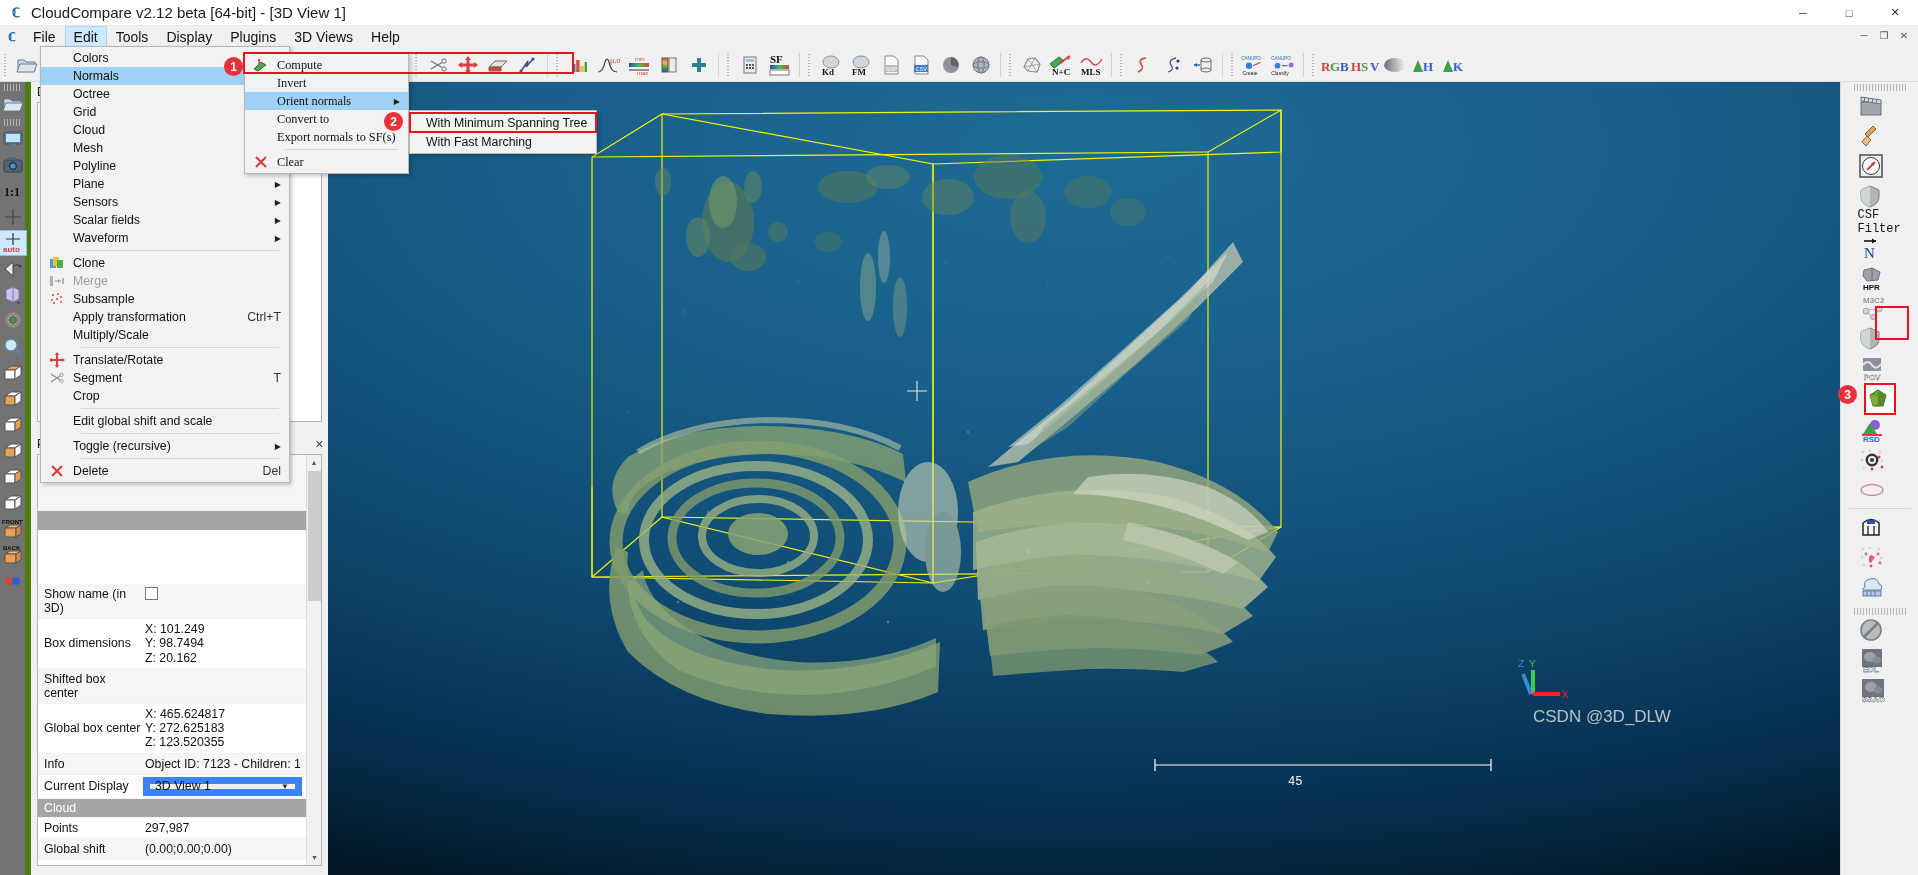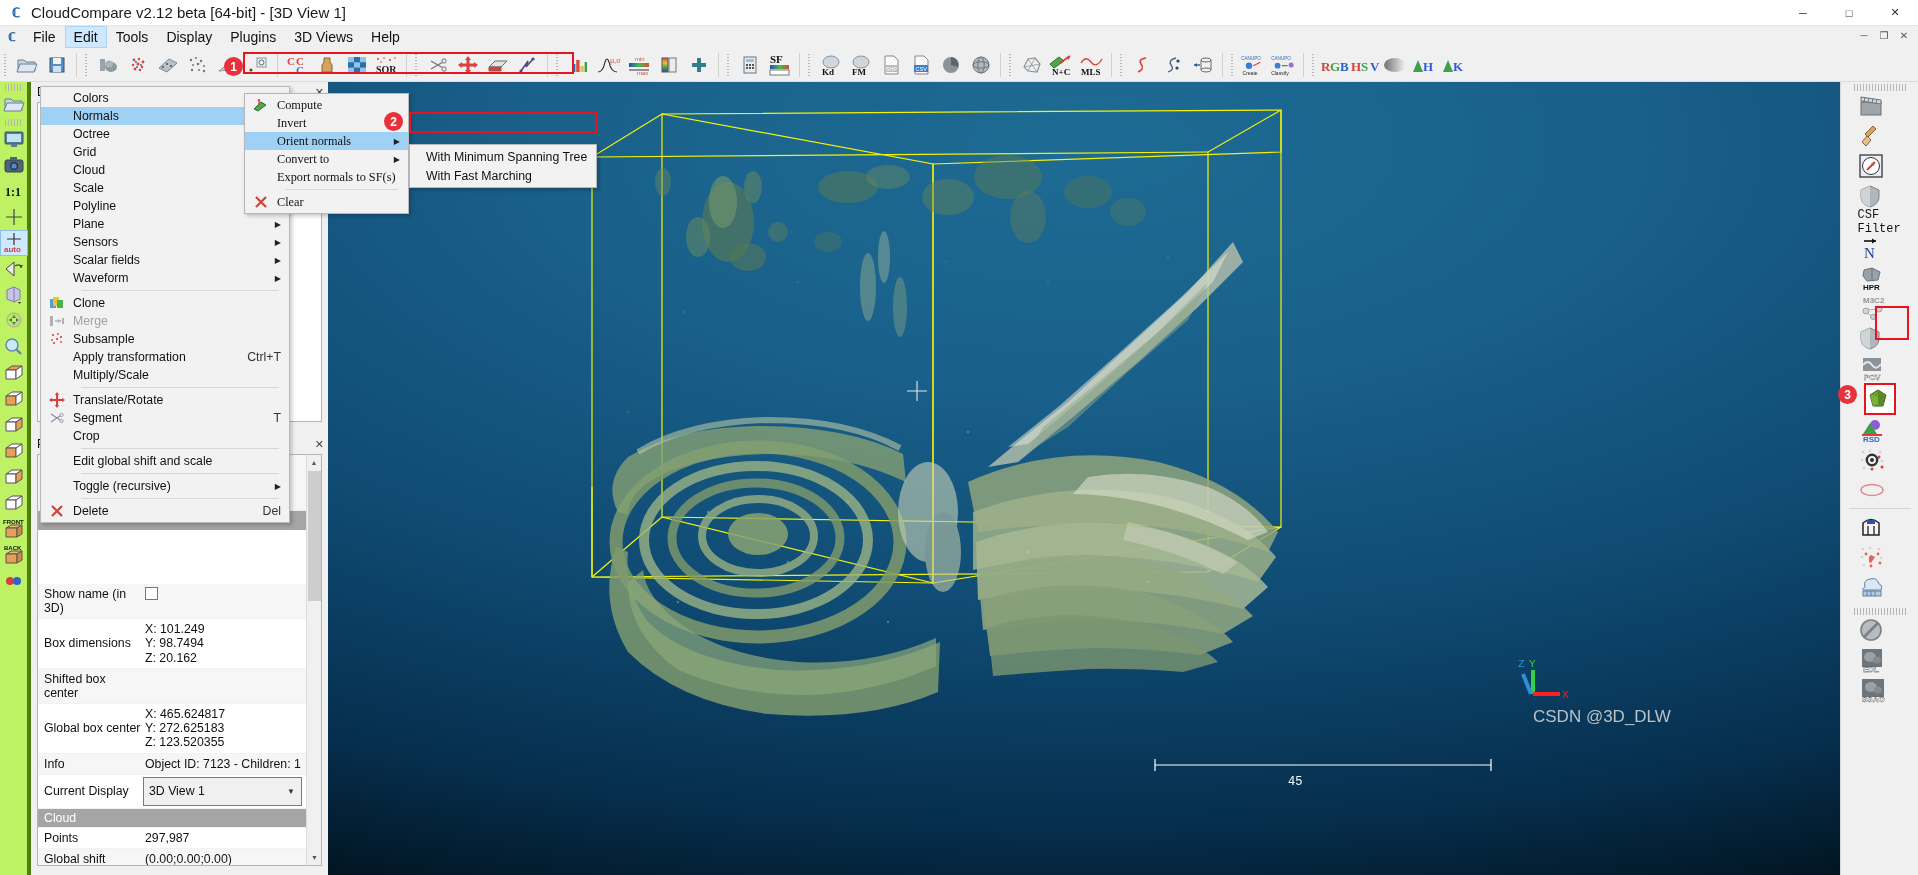--- a/index.html
+++ b/index.html
@@ -62,21 +62,21 @@
   .tsep { width: 1px; height: 24px; background: #d0d0d0; margin: 0 4px; }
   .tbtn {
     width: 30px; height: 30px; display: flex; align-items: center; justify-content: center;
     position: relative; cursor: default;
   }
   .tbtn svg { display: block; }
 
   
   .lefttools {
     position: absolute; left: 0; top: 82px; width: 31px; height: 793px;
-    background: #bef264; border-right: 4px solid #4d7c0f;
+    background: #737373; border-right: 6px solid #4d7c0f;
     display: flex; flex-direction: column; align-items: center;
   }
   .lgrip { width: 18px; height: 7px; margin-top: 2px;
     background-image: repeating-linear-gradient(to right, #b5b5b5 0 1px, transparent 1px 3px); }
   .lbtn { width: 28px; height: 26px; display: flex; align-items: center; justify-content: center; }
   .lbtn.sel { background: #cde8ff; border: 1px solid #8cc0ea; }
 
   
   .dbpanel {
     position: absolute; left: 31px; top: 82px; width: 297px; height: 352px;
@@ -100,21 +100,21 @@
     background: #ffffff; border: 1px solid #b4b4b4; overflow: hidden;
   }
   .prow { display: flex; font-size: 12.3px; color: #111; border-bottom: 1px solid #f2f2f2; }
   .prow .pk { width: 103px; padding: 3px 0 3px 6px; display: flex; align-items: center; }
   .prow .pv { flex: 1; padding: 3px 0 3px 4px; }
   .prow.alt { background: #f6f6f6; }
   .prow.hdr { background: #a5a5a5; color: #fff; padding: 2px 0 2px 6px; display: block; font-size: 12.3px; }
   .prow.white { background: #ffffff; }
   .pv-multi div { line-height: 14.3px; }
   .combo {
-    background: #f0f0f0; border: 1px solid #3b82f6; height: 29px; display: flex;
+    background: #f0f0f0; border: 7px solid #3b82f6; height: 19px; display: flex;
     align-items: center; padding-left: 5px; position: relative; font-size: 12.3px;
     margin: 1px 2px 1px 0;
   }
   .combo .carrow { position: absolute; right: 6px; font-size: 8px; color: #333; }
   .chk { width: 13px; height: 13px; border: 1px solid #767676; background: #fff; display: inline-block; }
   .vscroll {
     position: absolute; right: 0; top: 0; width: 15px; bottom: 0; background: #f0f0f0;
     border-left: 1px solid #dcdcdc;
   }
   .vscroll .up, .vscroll .dn { height: 15px; display: flex; align-items: center; justify-content: center;
@@ -136,21 +136,21 @@
   }
   .rgrip { width: 52px; height: 7px; margin-top: 2px;
     background-image: repeating-linear-gradient(to right, #b5b5b5 0 1px, transparent 1px 3px); }
   .rbtn { width: 44px; height: 30px; display: flex; align-items: center; 
     position: relative; }
   .rsep { width: 62px; height: 1px; background: #d5d5d5; margin: 3px 0; }
 
   
   .menu {
     position: absolute; background: #f2f2f2; border: 1px solid #b8b8b8;
-    box-shadow: 2px 2px 4px rgba(0,0,0,0.22); padding: 2px 0; z-index: 50; margin-top: 40px;
+    box-shadow: 2px 2px 4px rgba(0,0,0,0.22); padding: 2px 0; z-index: 50;
   }
   .mrow {
     display: flex; align-items: center; height: 18px; font-size: 12.3px; color: #111;
     padding-right: 8px; position: relative; white-space: nowrap;
   }
   .mrow.hl { background: #9fd1f5; }
   .mrow.dis { color: #a0a0a0; }
   .mrow .mico { width: 32px; display: flex; align-items: center; justify-content: center; }
   .mrow .mlbl { flex: 1; }
   .mrow .mshort { margin-left: 28px; color: #333; }
@@ -1126,21 +1126,21 @@
       <div class="mlbl">Grid</div>
       <div class="marrow">▶</div>
     </div>
     <div class="mrow">
       <div class="mico"></div>
       <div class="mlbl">Cloud</div>
       <div class="marrow">▶</div>
     </div>
     <div class="mrow">
       <div class="mico"></div>
-      <div class="mlbl">Scale</div>
+      <div class="mlbl">Mesh</div>
       <div class="marrow">▶</div>
     </div>
     <div class="mrow">
       <div class="mico"></div>
       <div class="mlbl">Polyline</div>
       <div class="marrow">▶</div>
     </div>
     <div class="mrow">
       <div class="mico"></div>
       <div class="mlbl">Plane</div>
@@ -1305,21 +1305,21 @@
     <div class="mrow">
       <div class="mico">
         <svg width="16" height="14" viewBox="0 0 16 14">
             <path d="M3 2 L13 12 M13 2 L3 12" stroke="#d4403e" stroke-width="2.2"></path>
           </svg>
       </div>
       <div class="mlbl">Clear</div>
     </div>
   </div>
 
-  <div class="menu" style="left:409px; top:104px; width:188px; padding:2px 0;">
+  <div class="menu" style="left:409px; top:110px; width:188px; padding:2px 0;">
     <div class="mrow" style="height:19px;">
       <div class="mico" style="width:16px;"></div>
       <div class="mlbl">With Minimum Spanning Tree</div>
     </div>
     <div class="mrow" style="height:19px;">
       <div class="mico" style="width:16px;"></div>
       <div class="mlbl">With Fast Marching</div>
     </div>
   </div>
 

